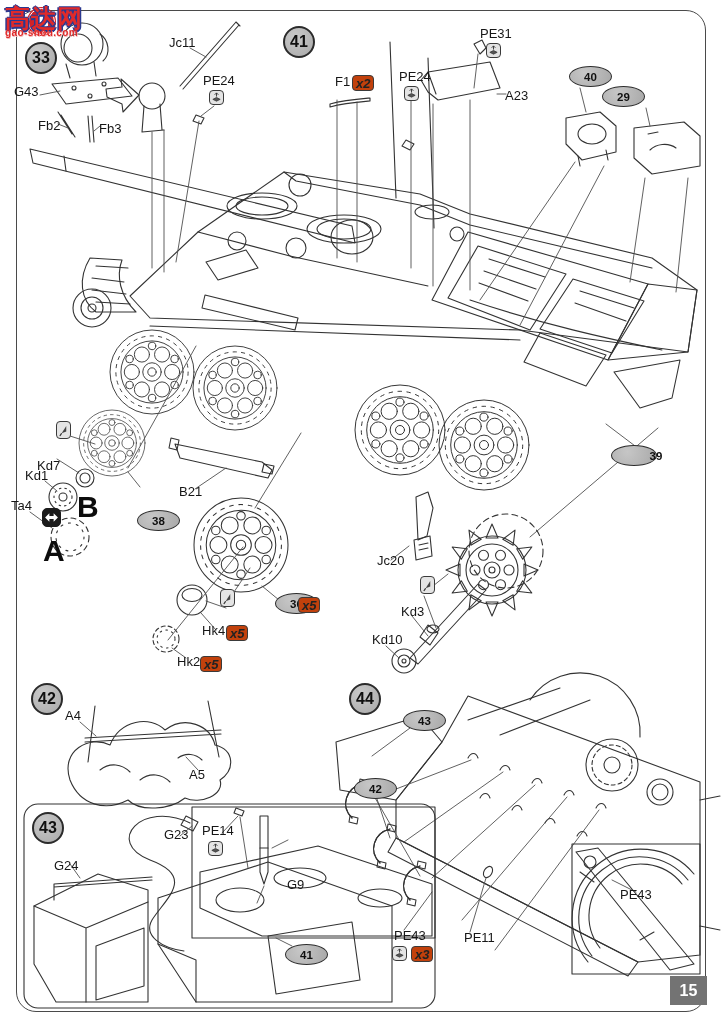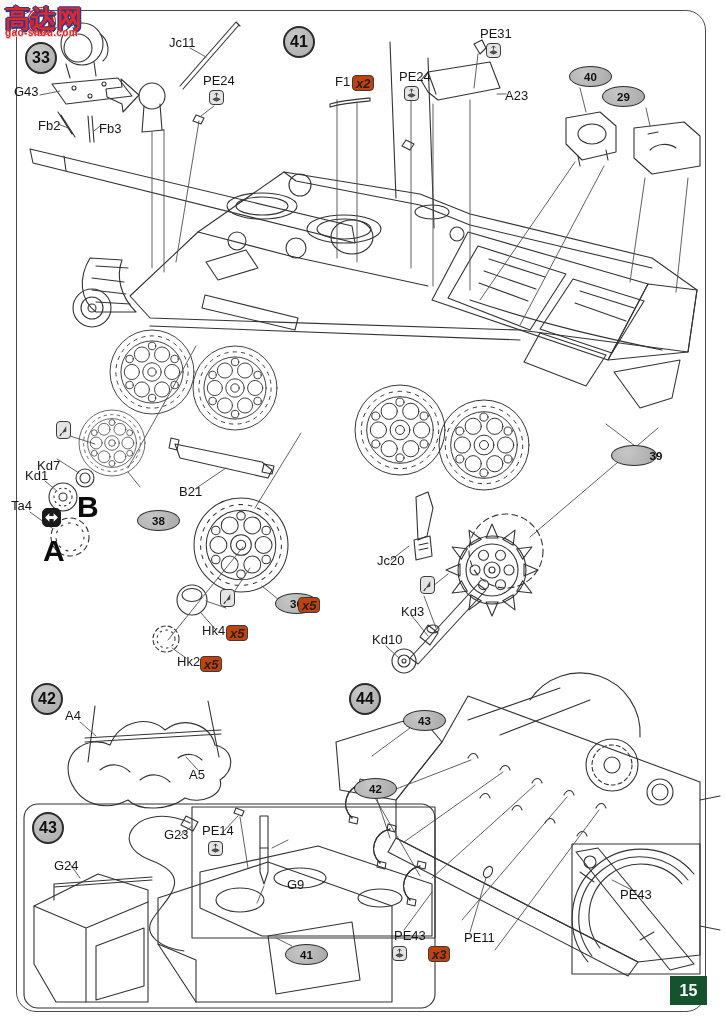--- a/index.html
+++ b/index.html
@@ -37,21 +37,21 @@
     background:#c2410c;display:inline-flex;align-items:center;justify-content:center;
     font-size:13px;font-weight:bold;font-style:italic;color:#222;box-sizing:content-box;
   }
   .icon-box{
     position:absolute;width:15px;height:15px;border:1.6px solid #3a3a3a;border-radius:4px;
     background:#e4e4e4;display:flex;align-items:center;justify-content:center;box-sizing:border-box;
   }
   .icon-box.tall{height:18px;}
   .icon-box.dark{width:19px;height:19px;background:#1b1b1b;border-color:#1b1b1b;border-radius:5px;}
   .pagenum{
-    position:absolute;left:670px;top:976px;width:37px;height:29px;background:#14532d;
+    position:absolute;left:670px;top:976px;width:37px;height:29px;background:#737373;
     color:#fff;display:flex;align-items:center;justify-content:center;
     font-size:16px;font-weight:bold;
   }
   .wm{position:absolute;left:5px;top:5px;z-index:6;}
   .wm-badge{position:absolute;left:23px;top:3px;width:25px;height:25px;border-radius:50%;
     background:#d42127;border:1.5px solid #fff;box-shadow:0 0 0 1px #d42127;}
   .wm-badge i{position:absolute;left:6px;top:5px;width:12px;height:14px;background:#fff;
     border-radius:5px 5px 2px 2px;transform:rotate(-15deg);display:block;}
   .wm-cn{
     position:relative;font-size:25px;font-weight:bold;color:#e02a2a;letter-spacing:1px;line-height:26px;
@@ -342,21 +342,21 @@
 <span class="lbl" style="left:464px;top:931px;">PE11</span>
 <span class="lbl" style="left:620px;top:888px;">PE43</span>
 
 <span class="letter" style="left:77px;top:492px;">B</span>
 <span class="letter" style="left:43px;top:536px;">A</span>
 
 <span class="qty" style="left:352px;top:75px;">x2</span>
 <span class="qty" style="left:298px;top:597px;">x5</span>
 <span class="qty" style="left:226px;top:625px;">x5</span>
 <span class="qty" style="left:200px;top:656px;">x5</span>
-<span class="qty" style="left:428px;top:946px;">x3</span>
+<span class="qty" style="left:411px;top:946px;">x3</span>
 
 <span class="icon-box" style="left:209px;top:90px;">
   <svg width="11" height="11" viewBox="0 0 12 12">
       <path d="M2 8 L6 10 L10 8 L6 6 Z" fill="#555" stroke="#333" stroke-width="0.8"></path>
       <path d="M6 1 V5 M6 1 L4 3 M6 1 L8 3" stroke="#333" stroke-width="1" fill="none"></path>
     </svg>
 </span>
 <span class="icon-box" style="left:404px;top:86px;">
   <svg width="11" height="11" viewBox="0 0 12 12">
       <path d="M2 8 L6 10 L10 8 L6 6 Z" fill="#555" stroke="#333" stroke-width="0.8"></path>

